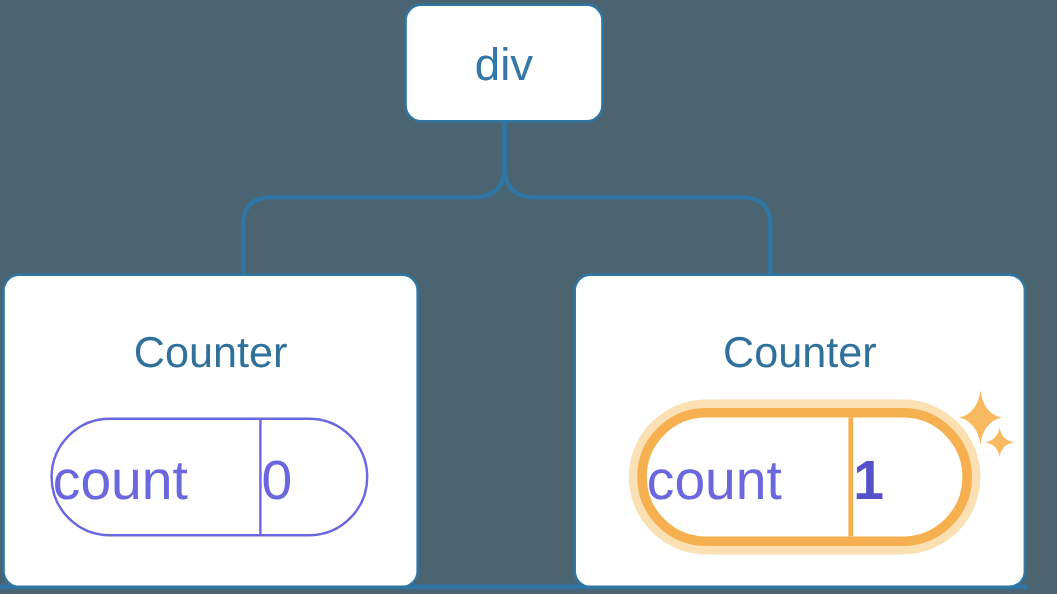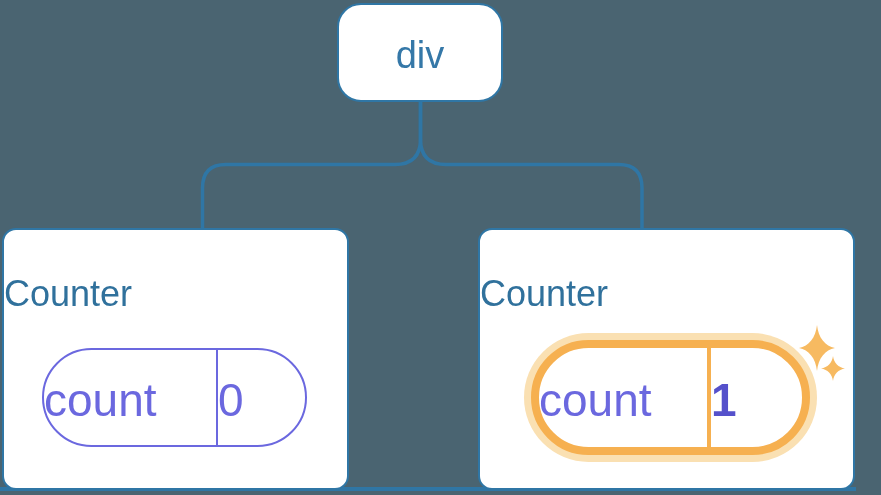--- a/index.html
+++ b/index.html
@@ -46,21 +46,21 @@
   }
   .root-node{
     position:absolute;
     left:337px;
     top:3px;
     width:166px;
     height:99px;
     box-sizing:border-box;
     background:var(--card-white);
     border:2.5px solid var(--line-blue);
-    border-radius:24px;
+    border-radius:14px;
     display:flex;
     align-items:center;
     justify-content:center;
   }
   .root-node .node-label{
     color:var(--node-label-blue);
     font-size:38px;
     font-weight:500;
     padding-top:6px;
   }
@@ -72,20 +72,21 @@
     background:var(--card-white);
     border:2.5px solid var(--line-blue);
     border-radius:14px;
   }
   .counter-card.left{ left:2px; width:347px; }
   .counter-card.right{ left:478px; width:377px; }
   .counter-title{
     position:absolute;
     left:0; right:0;
     top:44px;
+    text-align:center;
     color:var(--title-blue);
     font-size:36px;
     font-weight:500;
     line-height:40px;
   }
   .state-pill{
     position:absolute;
     box-sizing:border-box;
     display:flex;
     align-items:stretch;

